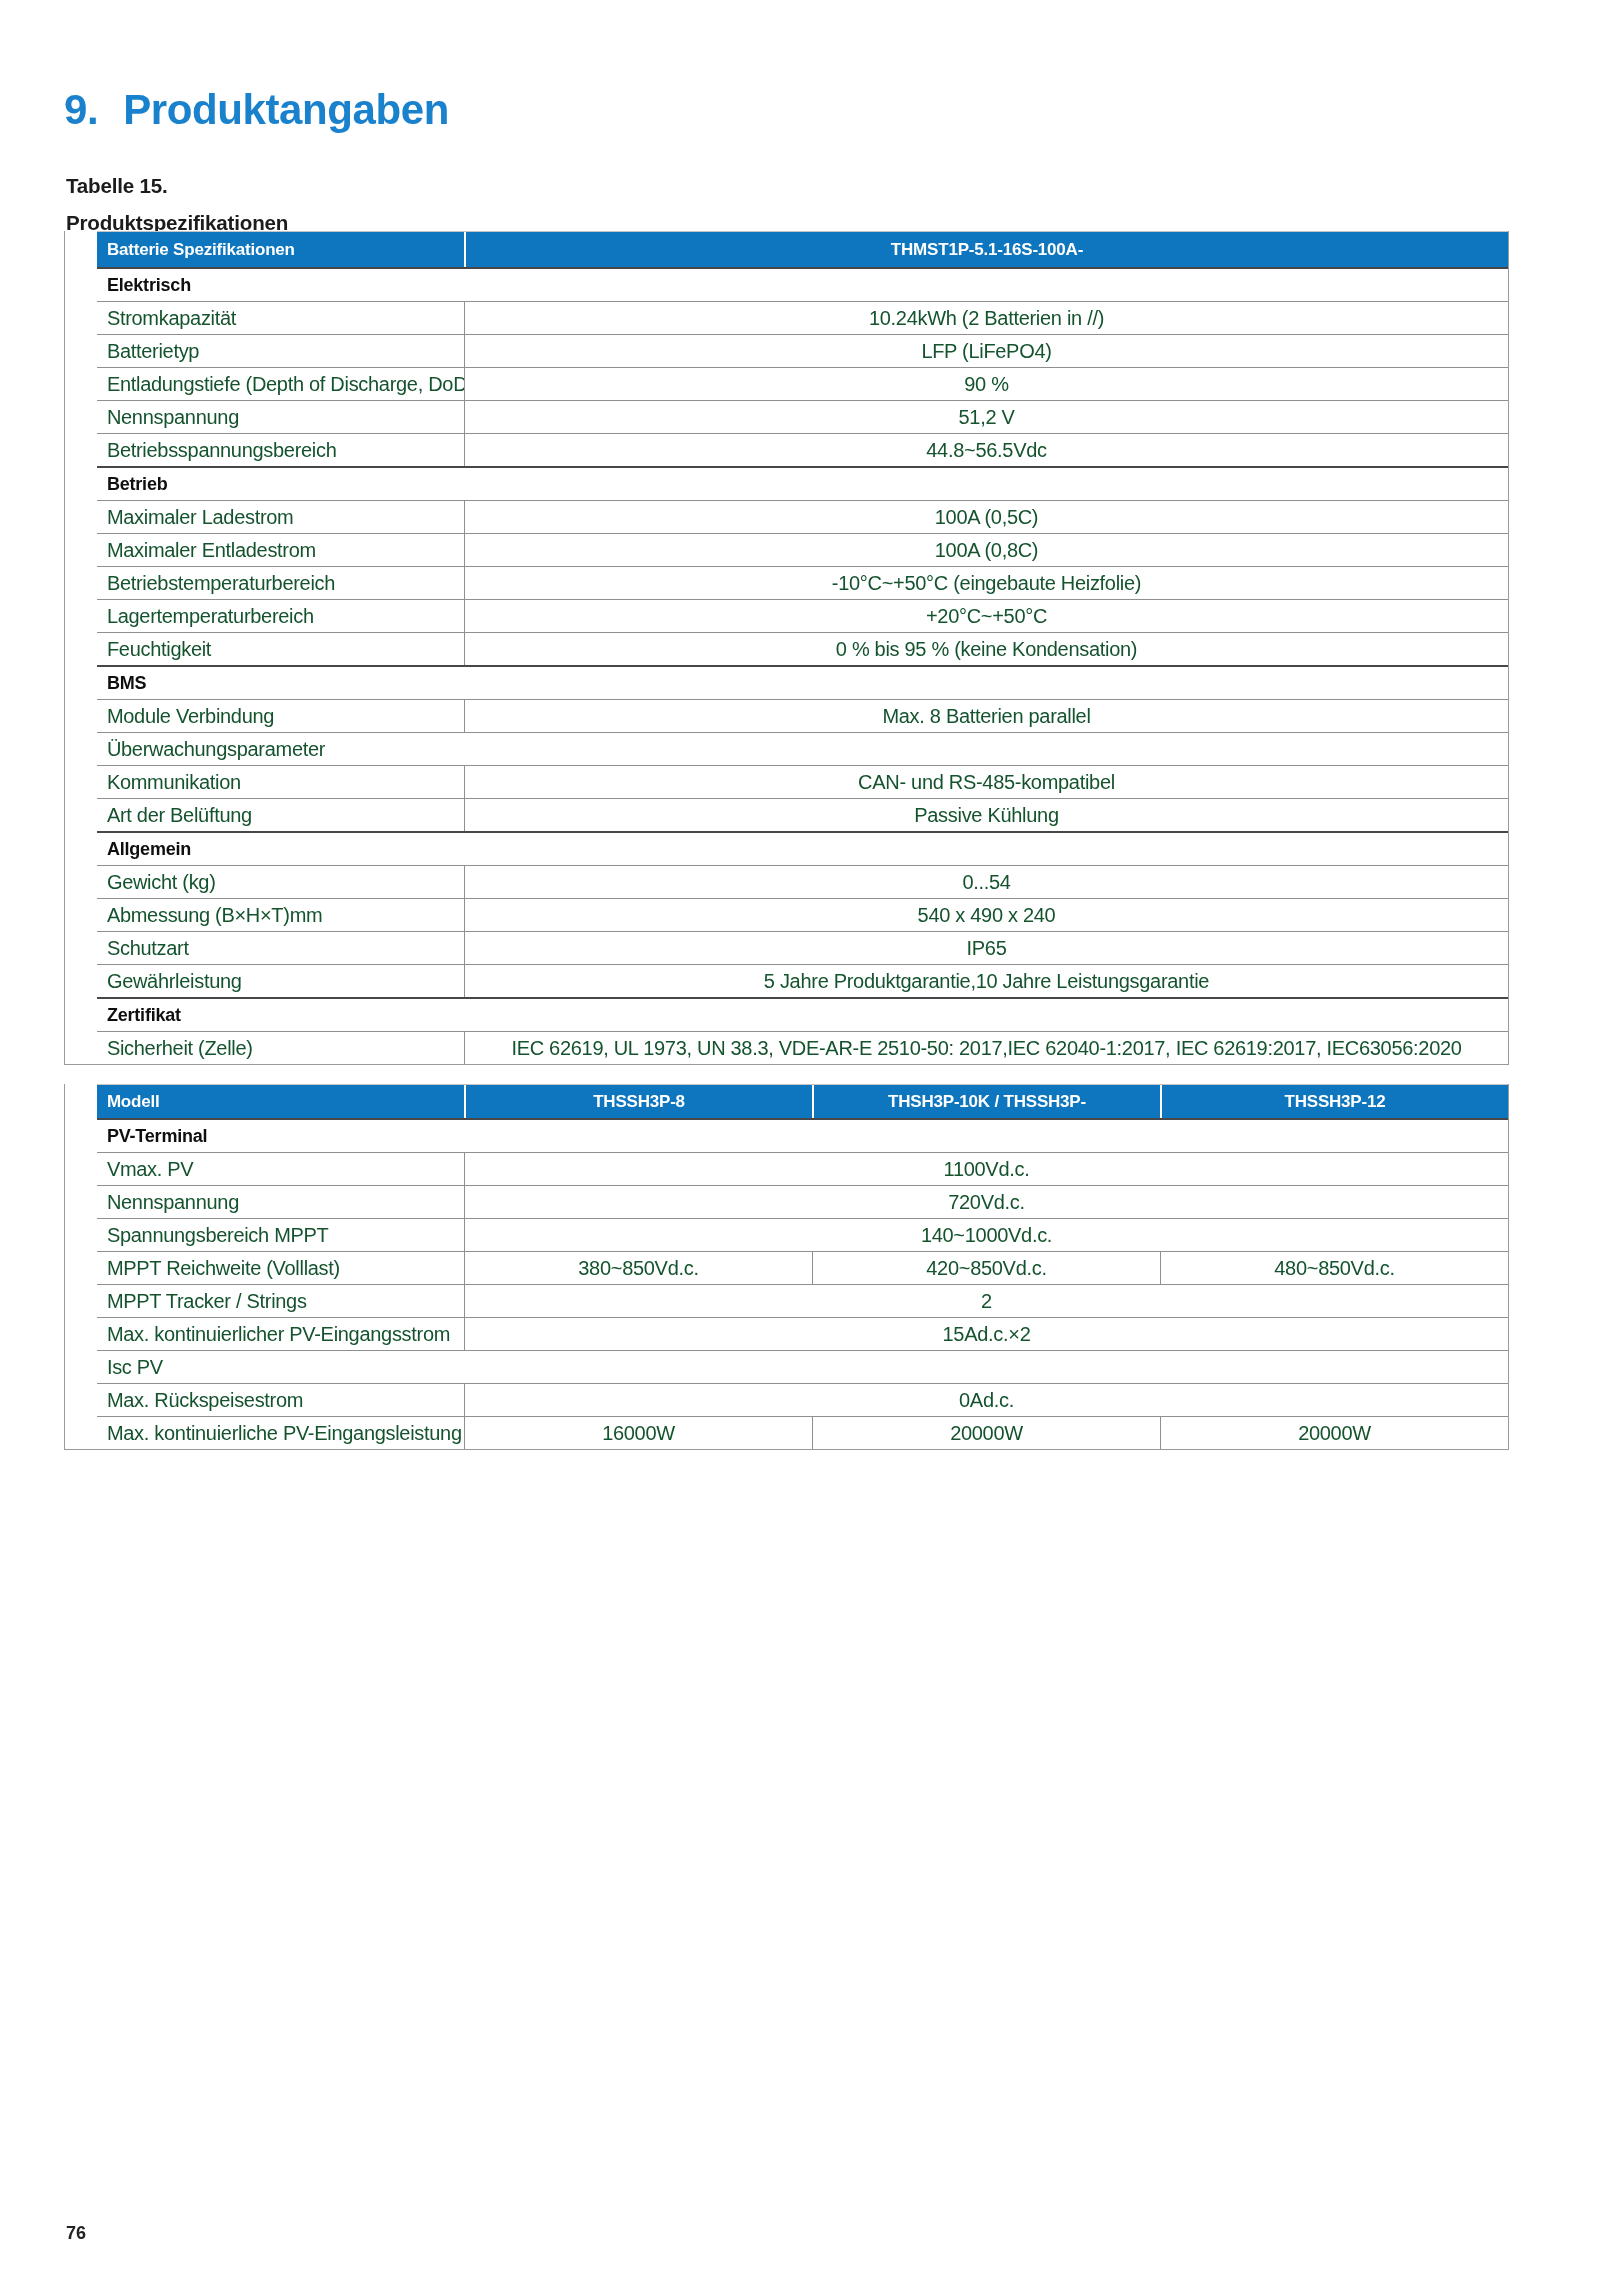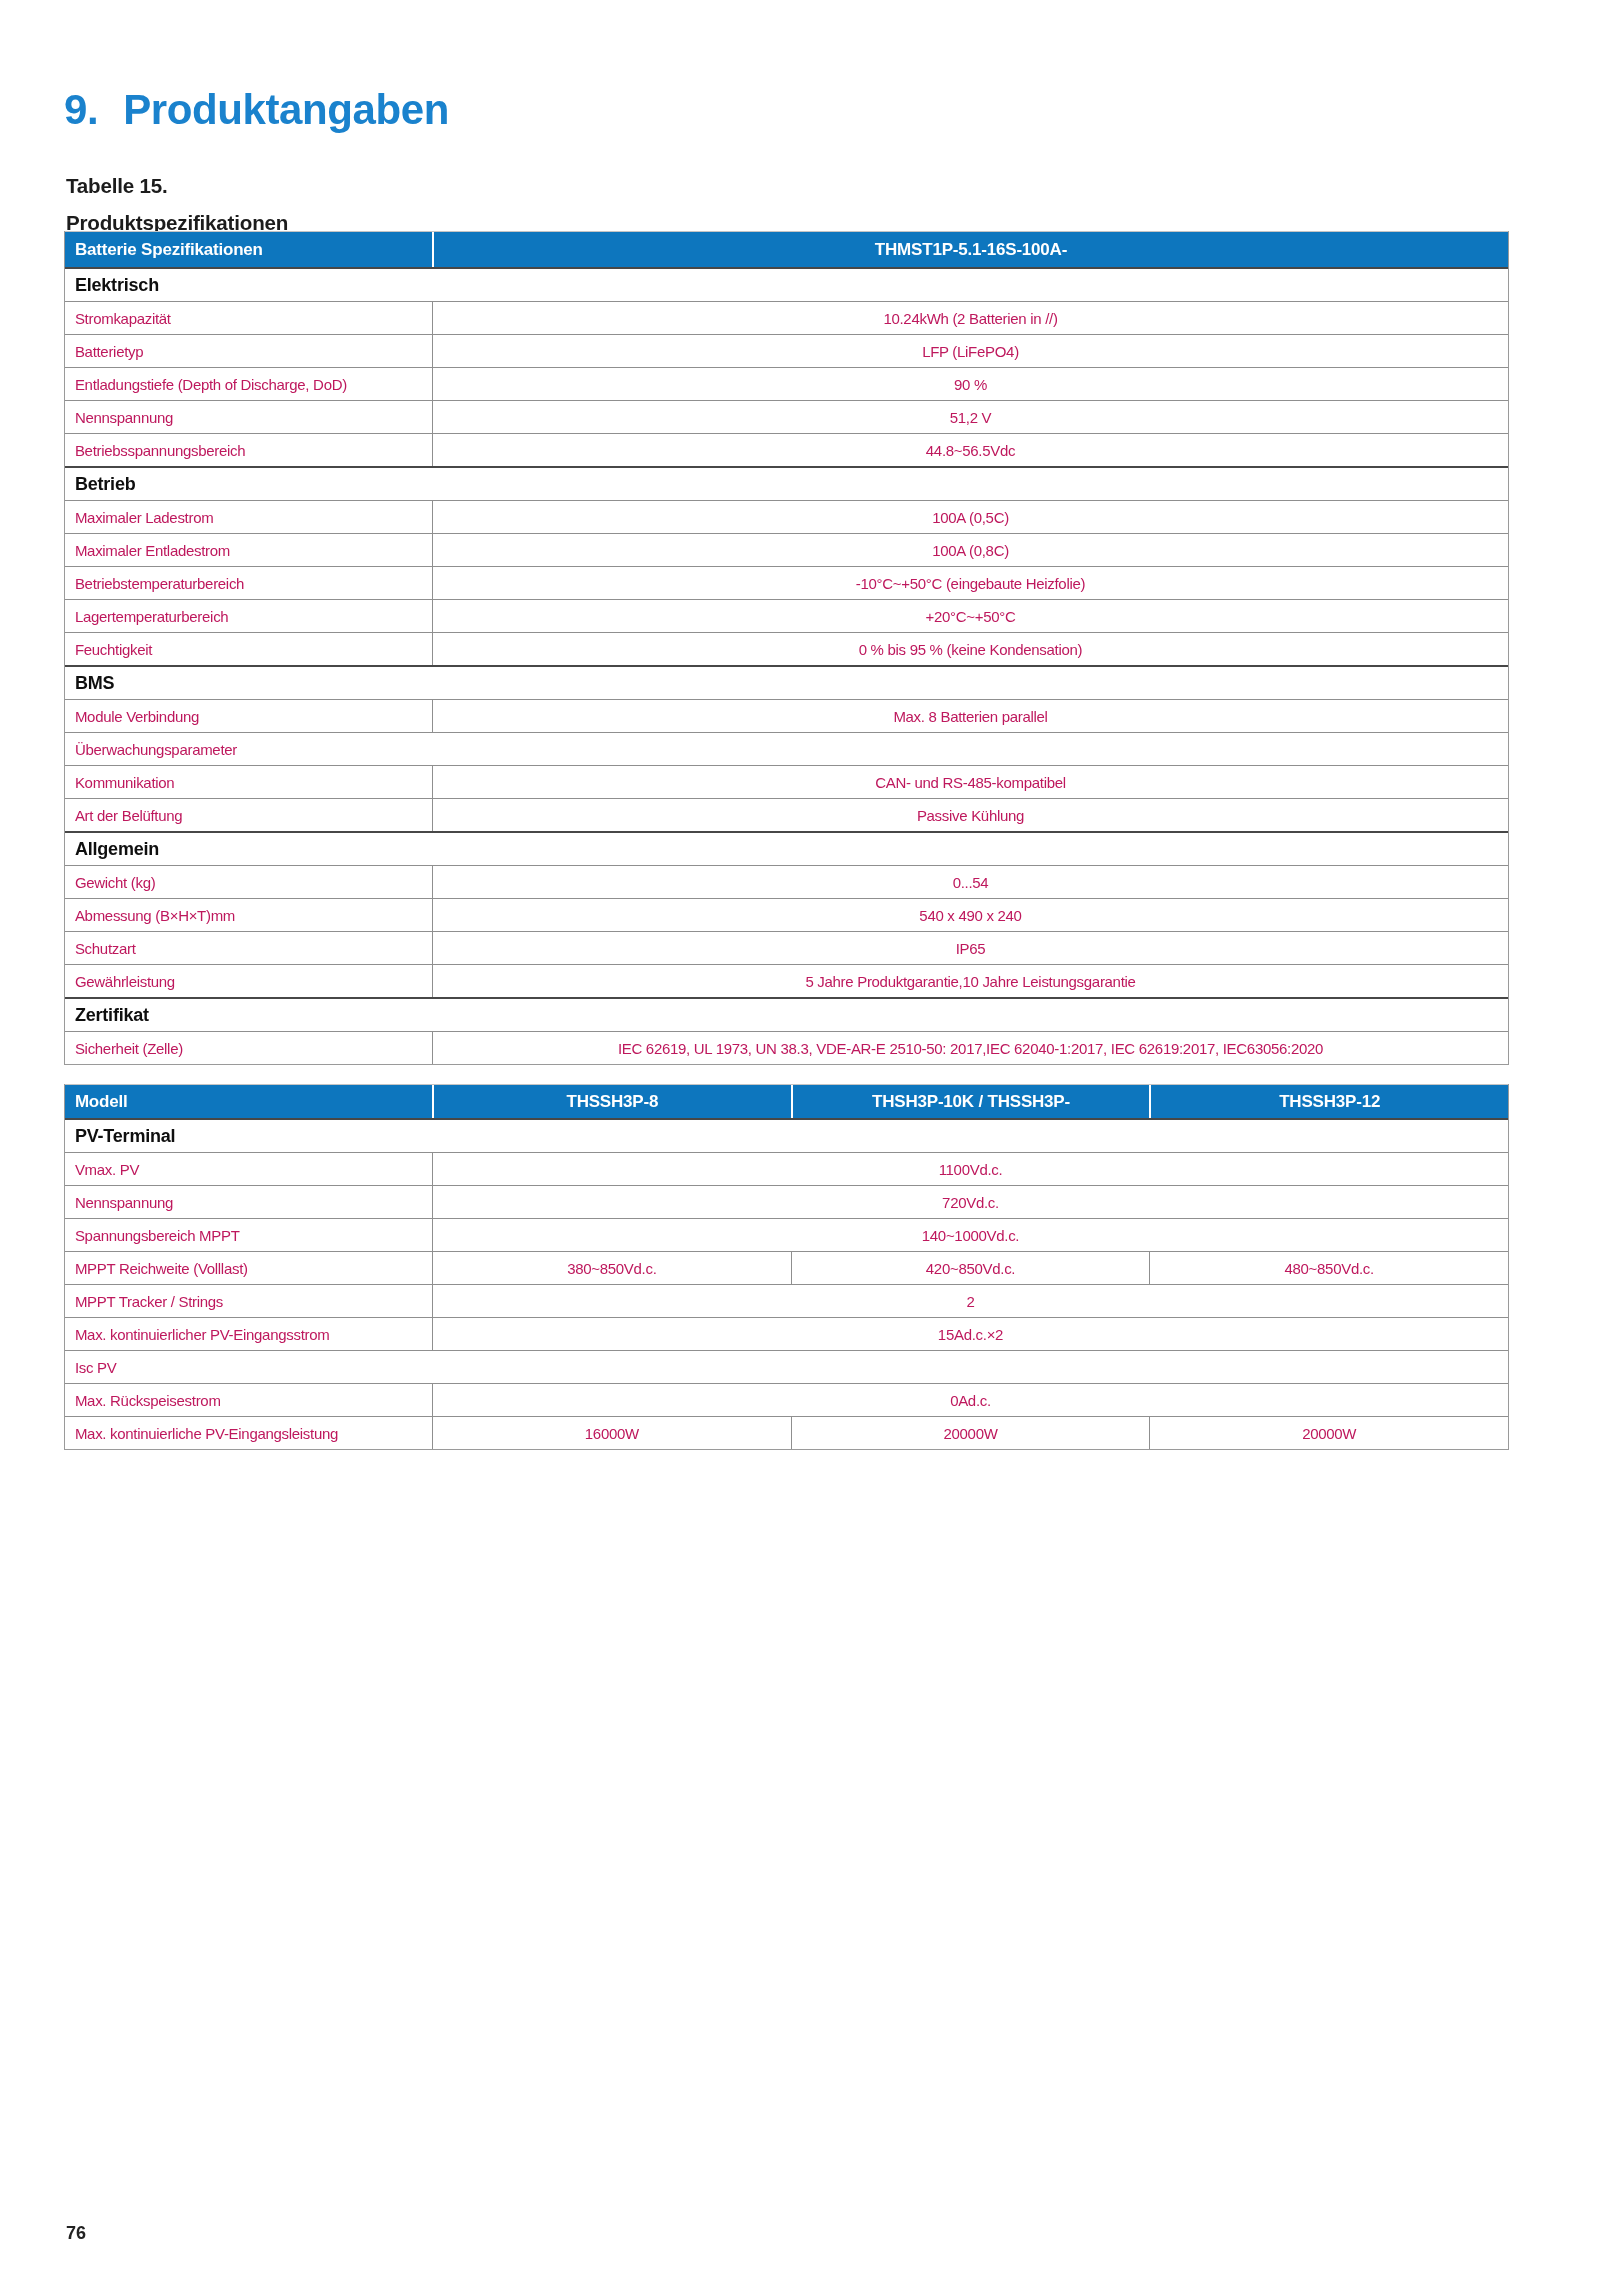--- a/index.html
+++ b/index.html
@@ -10,31 +10,31 @@
          font-size:42px;font-weight:bold;letter-spacing:-0.4px;color:#1a82cd;}
   .caption{position:absolute;left:66px;top:174px;display:flex;gap:12.5px;
            font-size:20.6px;font-weight:bold;color:#1c1c1c;letter-spacing:-0.2px;flex-direction:column;}
 
   .spec-table{position:absolute;left:64px;width:1445px;
               border-left:1.8px solid #9a9a9a;border-right:1.8px solid #9a9a9a;border-bottom:1.8px solid #9a9a9a;
               background:#fff;box-sizing:border-box;}
   .t1{top:231px;}
   .t2{top:1084px;}
 
-  .row{display:flex;align-items:stretch;box-sizing:border-box;}
+  .row{display:flex;align-items:stretch;box-sizing:border-box;margin-left:32px;}
   .row.thead{height:36px;background:#0d76be;border-top:0.9px solid #c4c4c4;}
   .t2 .row.thead{height:34px;}
   .row.section{height:34px;border-top:2.7px solid #474747;}
   .row.data{height:33px;border-top:1.8px solid #8f8f8f;}
 
   .cell{display:flex;align-items:center;box-sizing:border-box;overflow:hidden;white-space:nowrap;}
   .cell.label{flex:0 0 367px;padding-left:9.9px;}
   .cell.value{flex:1 1 0;justify-content:center;border-left:1.8px solid #8f8f8f;text-align:center;padding:0 5.4px;}
 
-  .row.data .cell{font-size:15px;color:#be185d;letter-spacing:-0.3px;}
+  .row.data .cell{font-size:20px;color:#14532d;letter-spacing:-0.3px;}
   .row.section .cell{flex:1 1 100%;padding-left:9.9px;font-size:18px;font-weight:bold;color:#0f0f0f;letter-spacing:-0.2px;}
   .row.thead .cell{color:#ffffff;font-weight:bold;font-size:17px;letter-spacing:-0.2px;}
   .row.thead .cell.value{border-left:2.7px solid #ffffff;}
 
   .pagenum{position:absolute;left:66px;top:2223px;font-size:18px;font-weight:bold;color:#222222;}
 </style>
 </head>
 <body>
 
 <div class="page">

